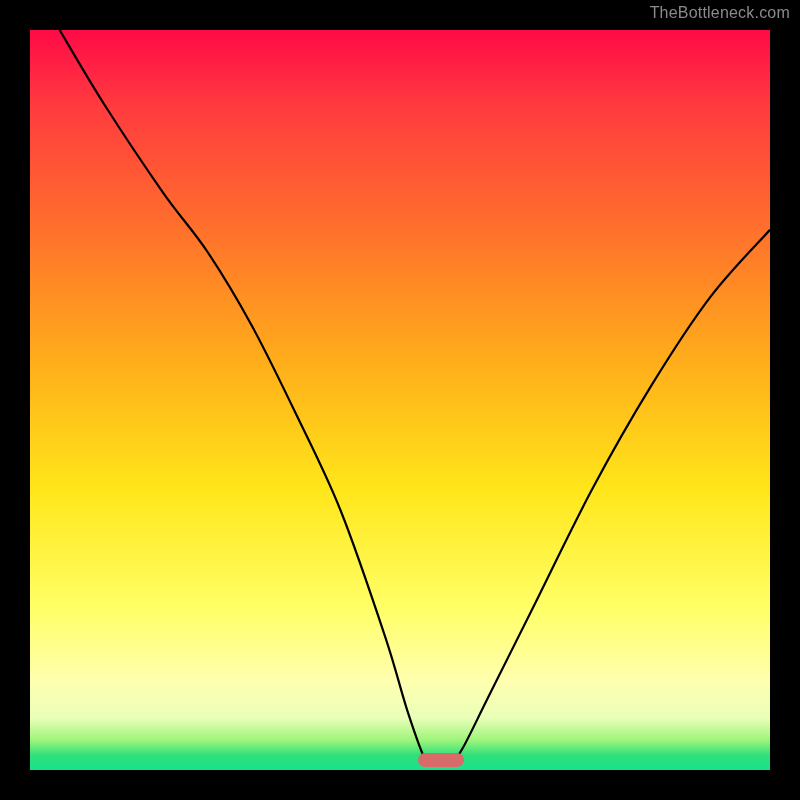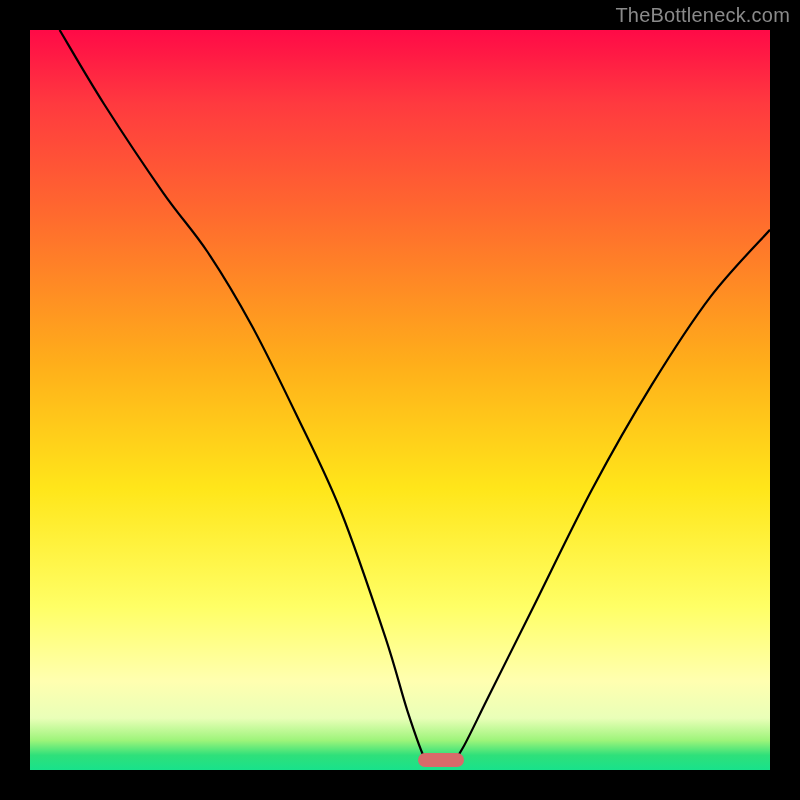--- a/index.html
+++ b/index.html
@@ -15,21 +15,21 @@
     position: relative;
     width: 800px;
     height: 800px;
     background: #000;
   }
   .attribution {
     position: absolute;
     top: 4px;
     right: 10px;
     color: #8a8a8a;
-    font-size: 20px;
+    font-size: 16px;
     letter-spacing: 0.2px;
   }
   .plot {
     position: absolute;
     left: 30px;
     top: 30px;
     width: 740px;
     height: 740px;
     background: linear-gradient(to bottom,
       #ff0a47 0%,

